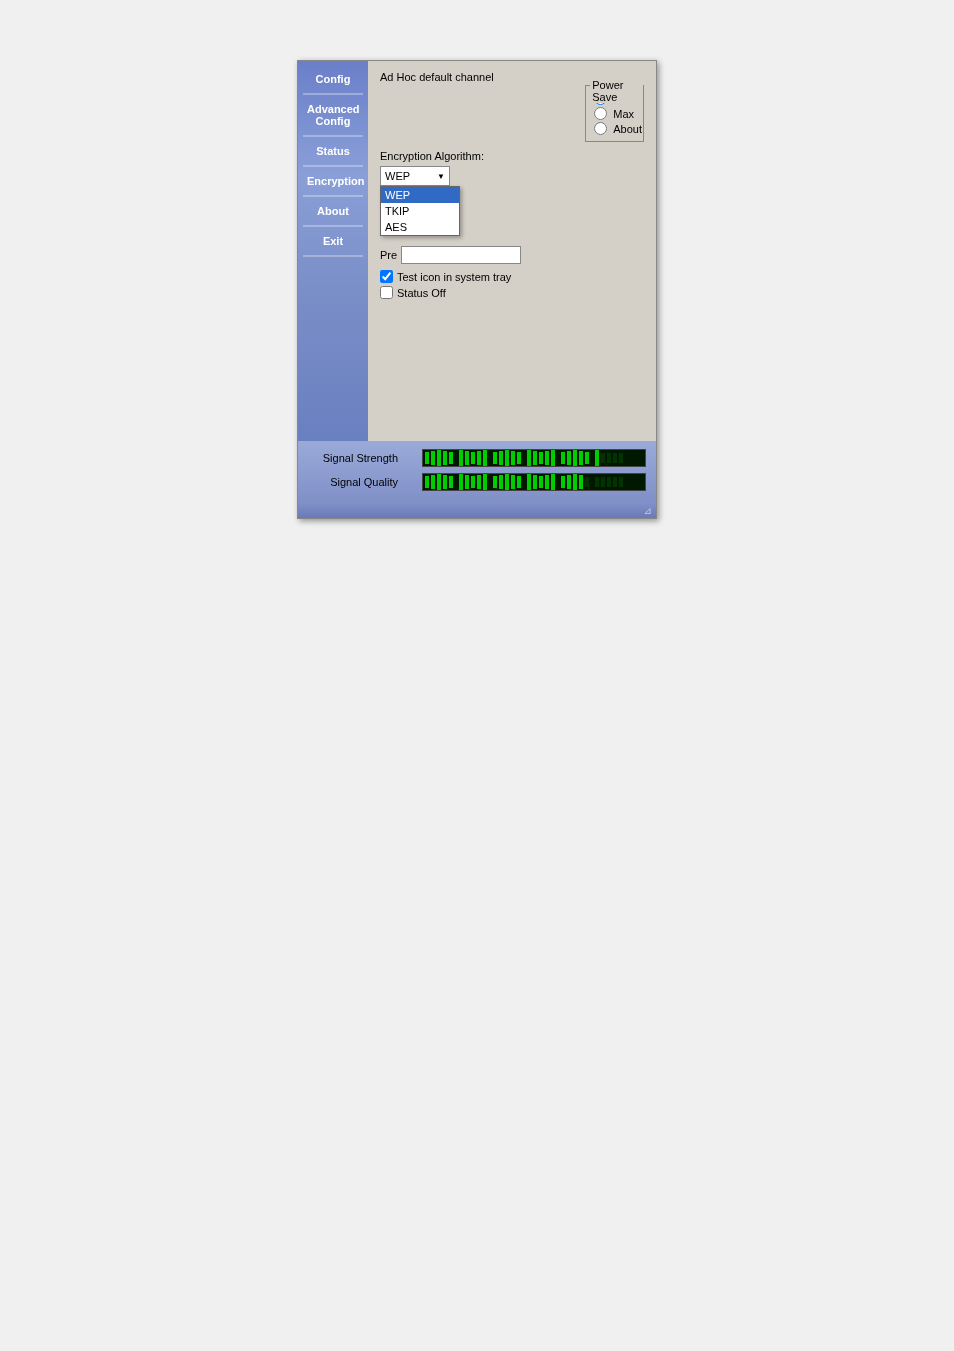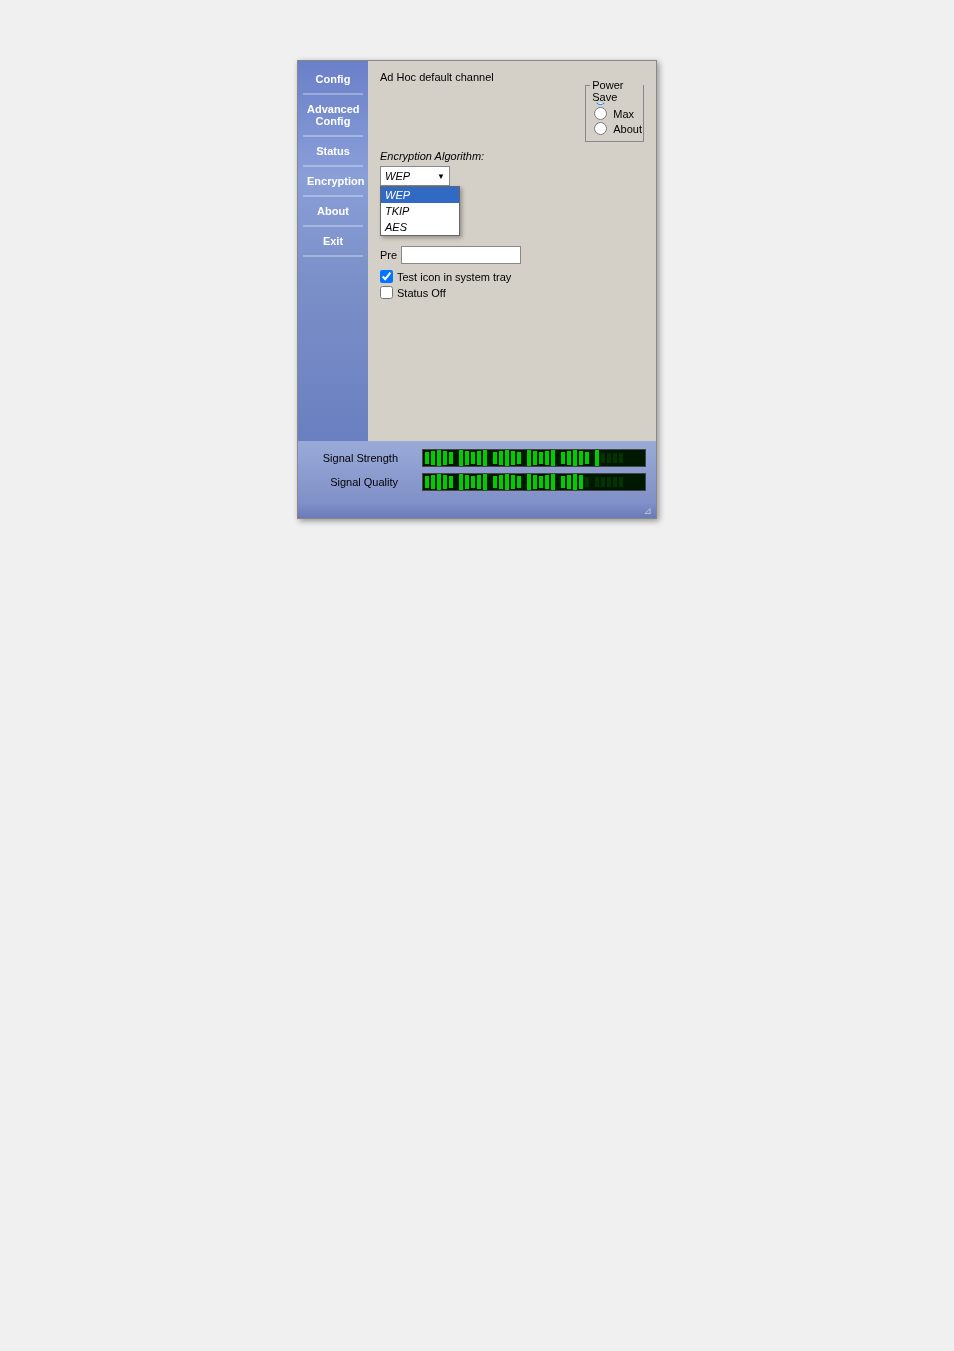--- a/index.html
+++ b/index.html
@@ -211,21 +211,20 @@
     }
 
     .radio-option input[type="radio"] {
       margin: 0;
       cursor: pointer;
     }
 
     
     .encryption-section {
       margin-bottom: 6px;
-      font-style: italic;
     }
 
     
     .preshared-row {
       display: flex;
       align-items: center;
       gap: 4px;
       margin-bottom: 6px;
     }
 

